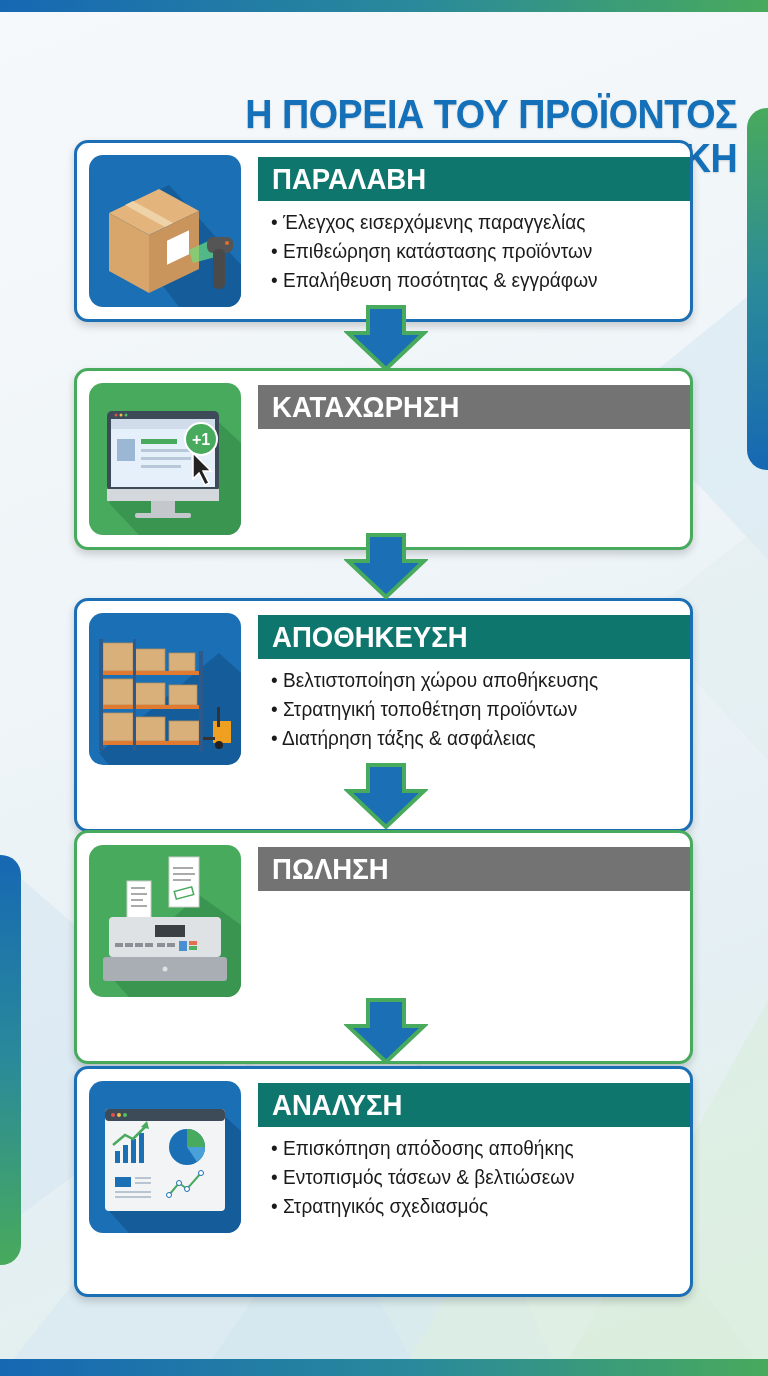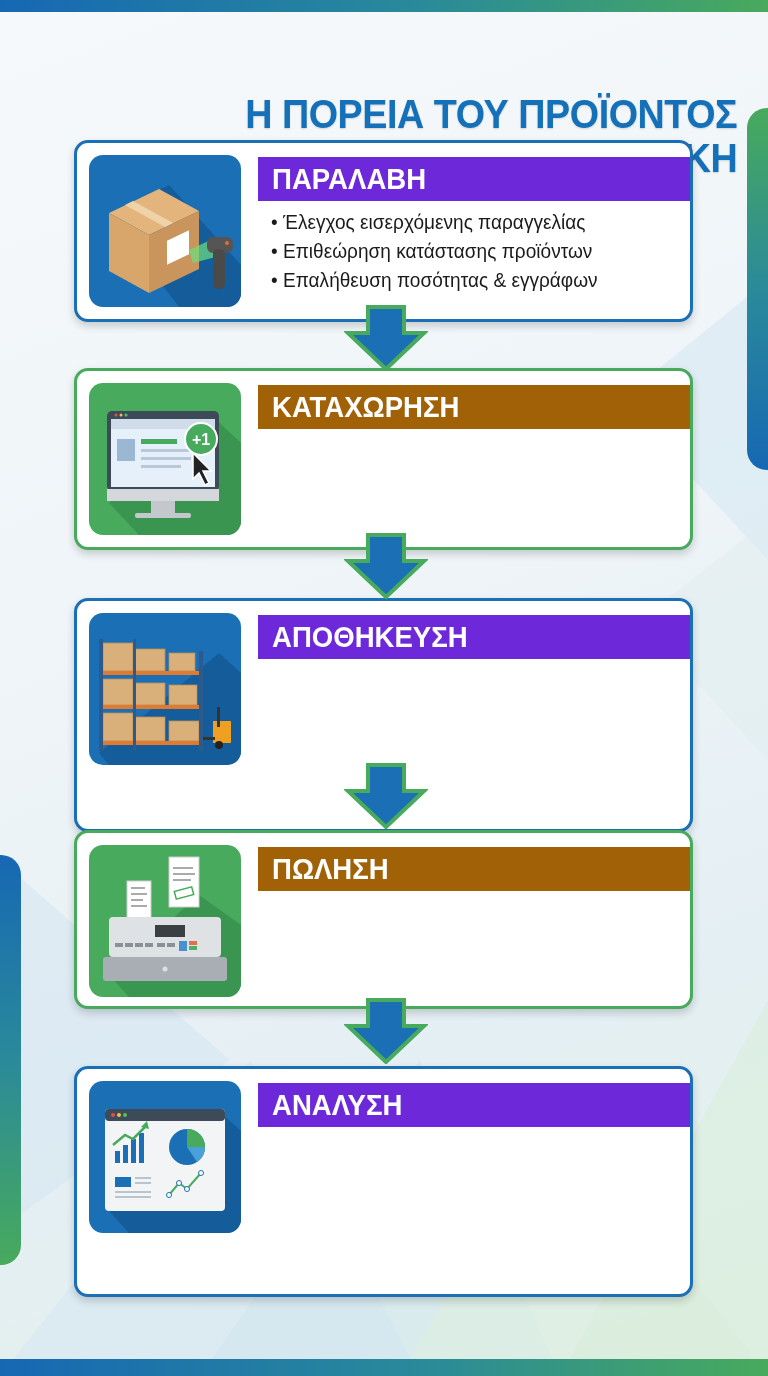--- a/index.html
+++ b/index.html
@@ -29,22 +29,22 @@
     border:3px solid #1a6fb5; border-radius:14px; box-sizing:border-box;
     box-shadow: 0 4px 8px rgba(0,0,0,0.18); }
   .card.green { border-color:#48aa5c; }
   .card .icon-tile { position:absolute; left:12px; top:12px; width:152px; height:152px;
     border-radius:14px; overflow:hidden; }
   .card.blue .icon-tile { background:#1a6fb5; }
   .card.green .icon-tile { background:#48aa5c; }
   .card .header { position:absolute; left:181px; right:0; top:14px; height:44px;
     color:#fff; font-weight:bold; font-size:29px; line-height:44px; padding-left:14px;
     box-sizing:border-box; }
-  .card.blue .header { background:#6d28d9; }
-  .card.green .header { background:#a16207; }
+  .card.blue .header { background:#0f766e; }
+  .card.green .header { background:#737373; }
   .card .header span { display:inline-block; transform:scaleX(0.95); transform-origin:left; }
   .card ul { position:absolute; left:194px; top:64px; margin:0; padding:0; list-style:none; }
   .card li { font-size:20.5px; line-height:29px; color:#1a1a1a; white-space:nowrap;
     transform:scaleX(0.93); transform-origin:left; }
   .card li::before { content:"• "; }
 
   .arrow { position:absolute; left:344px; width:84px; height:66px; z-index:5; }
 </style>
 </head>
 <body>
@@ -151,27 +151,32 @@
           <rect x="44" y="26" width="3" height="112"></rect>
           <rect x="110" y="38" width="4" height="100"></rect>
       </g>
       <rect x="124" y="108" width="18" height="22" fill="#f0a020"></rect>
       <rect x="128" y="94" width="3" height="20" fill="#333"></rect>
       <rect x="114" y="124" width="12" height="3" fill="#333"></rect>
       <circle cx="130" cy="132" r="4" fill="#222"></circle>
     </svg>
   </div>
   <div class="header"><span>ΑΠΟΘΗΚΕΥΣΗ</span></div>
+  <ul>
+    <li>Βελτιστοποίηση χώρου αποθήκευσης</li>
+    <li>Στρατηγική τοποθέτηση προϊόντων</li>
+    <li>Διατήρηση τάξης &amp; ασφάλειας</li>
+  </ul>
 </div>
 
 <svg class="arrow" viewBox="0 0 84 66" style="top:763px;">
   <polygon points="24,2 60,2 60,28 80,28 42,64 4,28 24,28" fill="#1a6fb5" stroke="#48aa5c" stroke-width="4" stroke-linejoin="miter"></polygon>
 </svg>
 
-<div class="card green" style="top:830px;height:179px;">
+<div class="card green" style="top:830px;height:234px;">
   <div class="icon-tile">
     <svg width="152" height="152" viewBox="0 0 152 152">
       <polygon points="20,130 110,50 152,80 152,152 40,152" fill="#3a9550"></polygon>
       <rect x="80" y="12" width="30" height="50" fill="#fff" stroke="#ccc"></rect>
       <g fill="#aaa">
           <rect x="84" y="22" width="20" height="2"></rect>
           <rect x="84" y="28" width="22" height="2"></rect>
           <rect x="84" y="34" width="18" height="2"></rect>
         </g>
       <rect x="86" y="44" width="18" height="8" fill="none" stroke="#48aa5c" stroke-width="1.5" transform="rotate(-15 95 48)"></rect>
@@ -232,13 +237,18 @@
           <rect x="26" y="115" width="36" height="2"></rect>
         </g>
       <polyline points="80,114 90,102 98,108 112,92" fill="none" stroke="#48aa5c" stroke-width="2"></polyline>
       <circle cx="80" cy="114" r="2.5" fill="#fff" stroke="#1a6fb5"></circle>
         <circle cx="90" cy="102" r="2.5" fill="#fff" stroke="#1a6fb5"></circle>
       <circle cx="98" cy="108" r="2.5" fill="#fff" stroke="#1a6fb5"></circle>
         <circle cx="112" cy="92" r="2.5" fill="#fff" stroke="#1a6fb5"></circle>
     </svg>
   </div>
   <div class="header"><span>ΑΝΑΛΥΣΗ</span></div>
+  <ul>
+    <li>Επισκόπηση απόδοσης αποθήκης</li>
+    <li>Εντοπισμός τάσεων &amp; βελτιώσεων</li>
+    <li>Στρατηγικός σχεδιασμός</li>
+  </ul>
 </div>
 
 </body></html>

